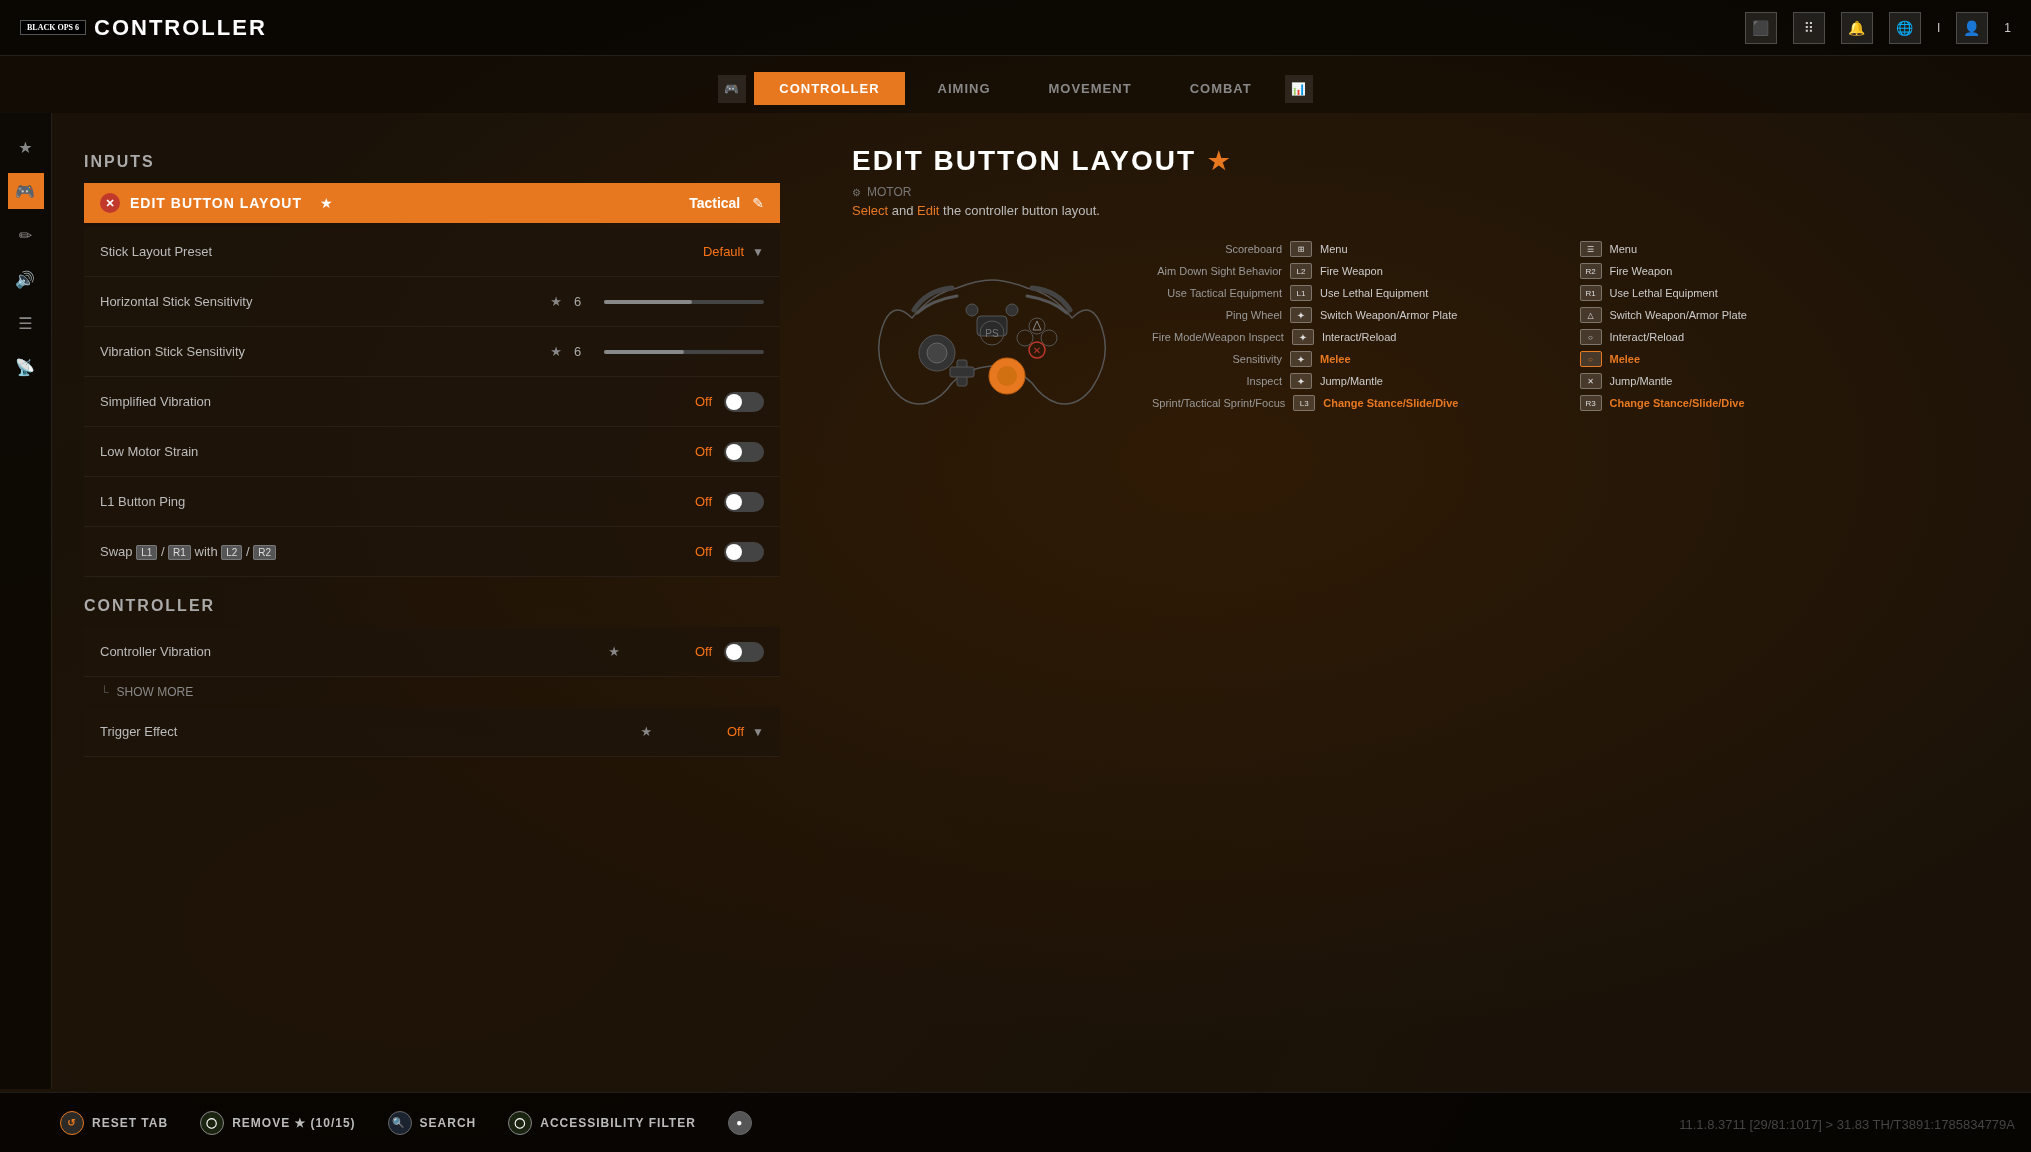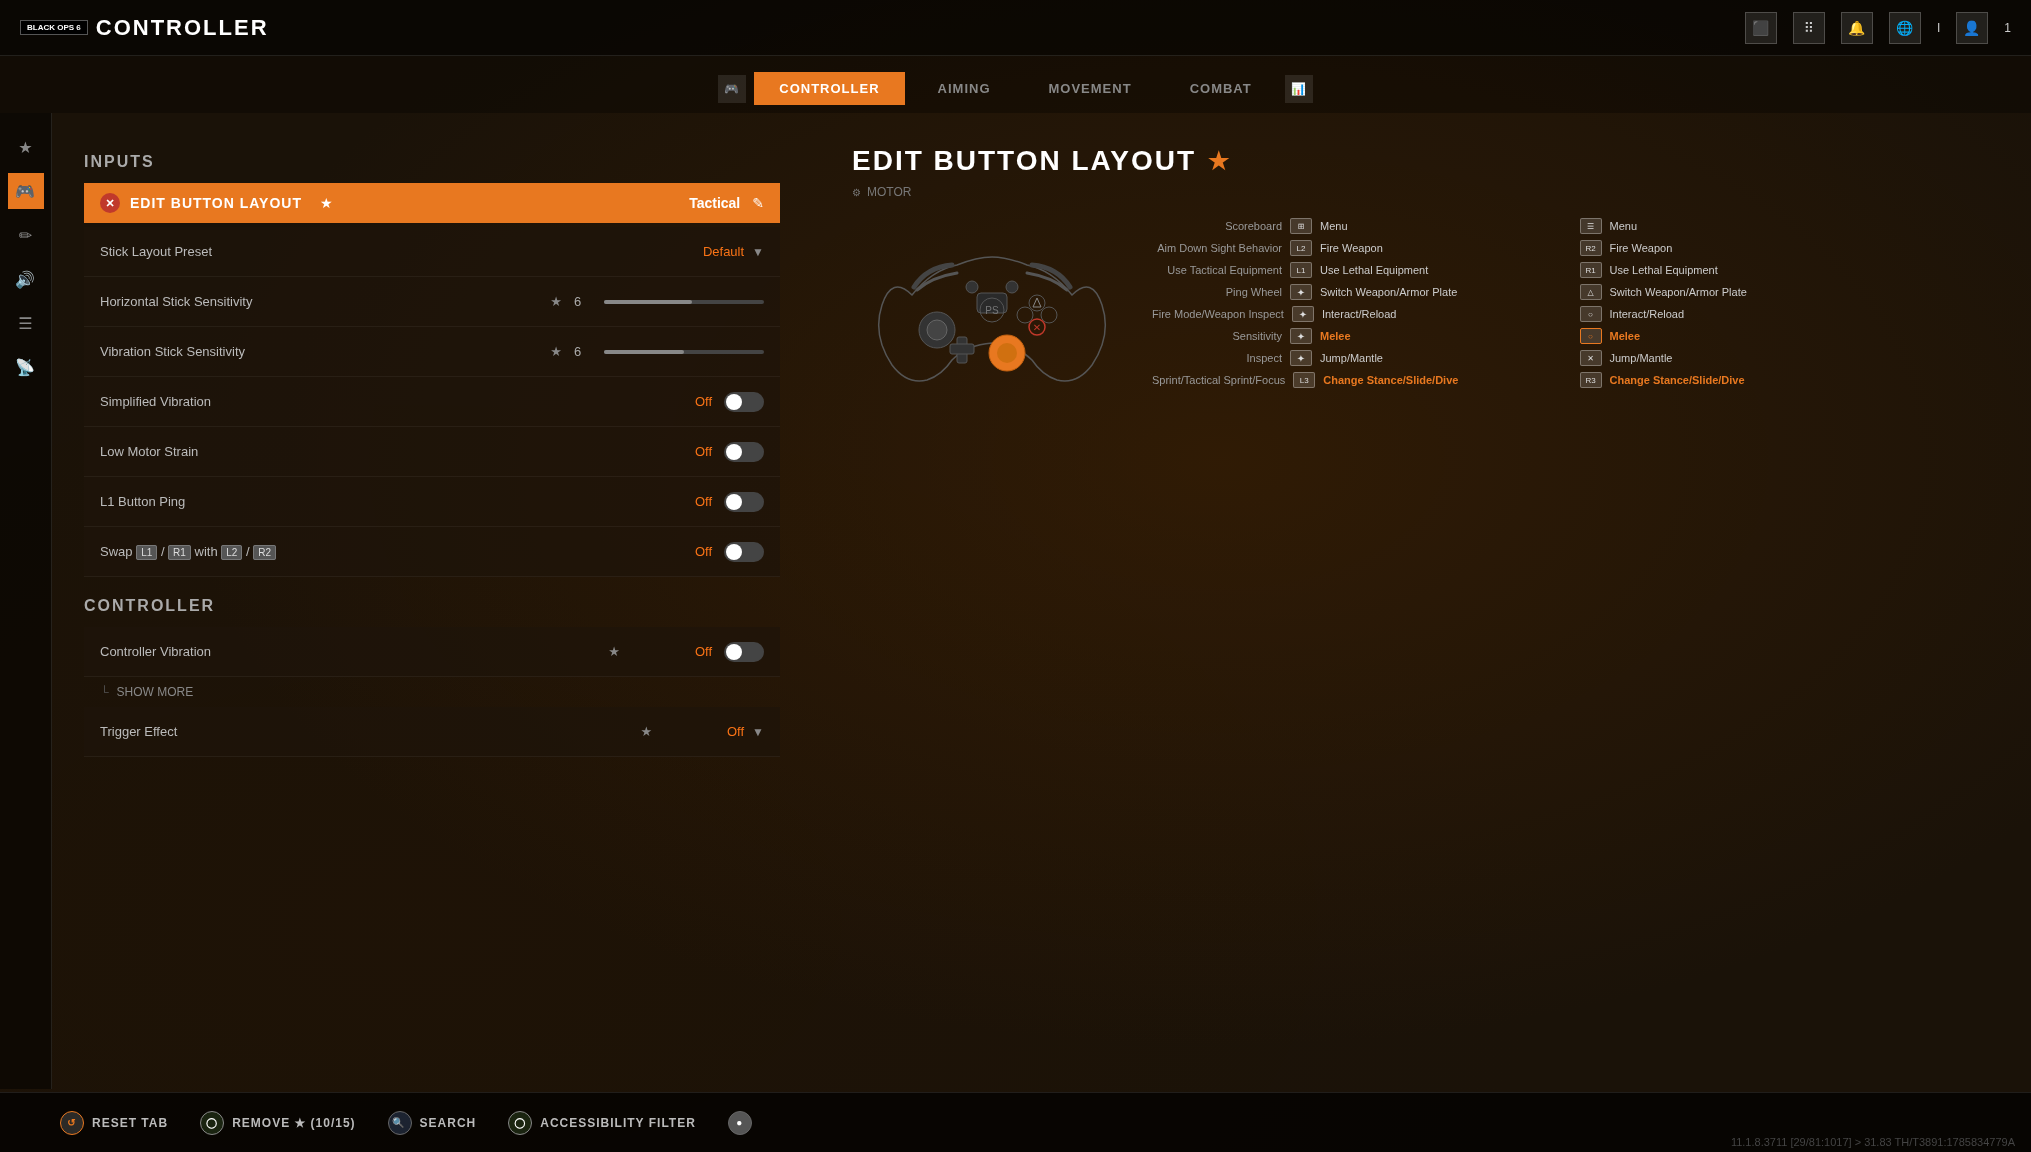--- a/index.html
+++ b/index.html
@@ -51,20 +51,21 @@
     }
 
     .logo-badge {
       background: #000;
       border: 1px solid #555;
       padding: 2px 6px;
       font-size: 10px;
       color: #fff;
       font-weight: bold;
       line-height: 1.2;
+      font-family: Liberation Serif, serif;
     }
 
     .logo-text {
       font-size: 22px;
       font-weight: 900;
       color: #fff;
       letter-spacing: 2px;
       text-transform: uppercase;
     }
 
@@ -497,23 +498,23 @@
     }
 
     .bottom-action-icon.orange-ring {
       border-color: #e87820;
       color: #e87820;
     }
 
     
     .version-text {
       position: absolute;
-      bottom: 4px;
+      bottom: 20px;
       right: 16px;
-      font-size: 11px;
+      font-size: 13px;
       color: #444;
     }
 
     
     .ctrl-body {
       fill: none;
       stroke: #555;
       stroke-width: 1.5;
     }
     .ctrl-stick {
@@ -671,20 +672,26 @@
       <div class="panel-title">
         <span>Edit Button Layout</span>
         <span class="title-star">★</span>
       </div>
 
       <div class="panel-subtitle">
         <span class="motor-icon">⚙</span>
         <span>MOTOR</span>
       </div>
 
+      <div class="panel-description">
+        <span class="highlight">Select</span>
+        <span> and </span>
+        <span class="highlight">Edit</span>
+        <span>the controller button layout.</span>
+      </div>
 
       <div class="controller-area">
 
         <div class="controller-diagram">
           <svg class="controller-svg" viewBox="0 0 280 200" xmlns="http://www.w3.org/2000/svg">
 
             <path d="M60,80 Q40,60 30,90 Q20,120 40,150 Q55,170 75,165 Q90,160 100,145 Q115,130 140,128 Q165,130 180,145 Q190,160 205,165 Q225,170 240,150 Q260,120 250,90 Q240,60 220,80 Q200,55 175,50 Q155,42 140,42 Q125,42 105,50 Q80,55 60,80Z" class="ctrl-body"></path>
 
             <circle cx="85" cy="115" r="18" class="ctrl-stick"></circle>
             <circle cx="85" cy="115" r="10" fill="#444" stroke="#666" stroke-width="1"></circle>

